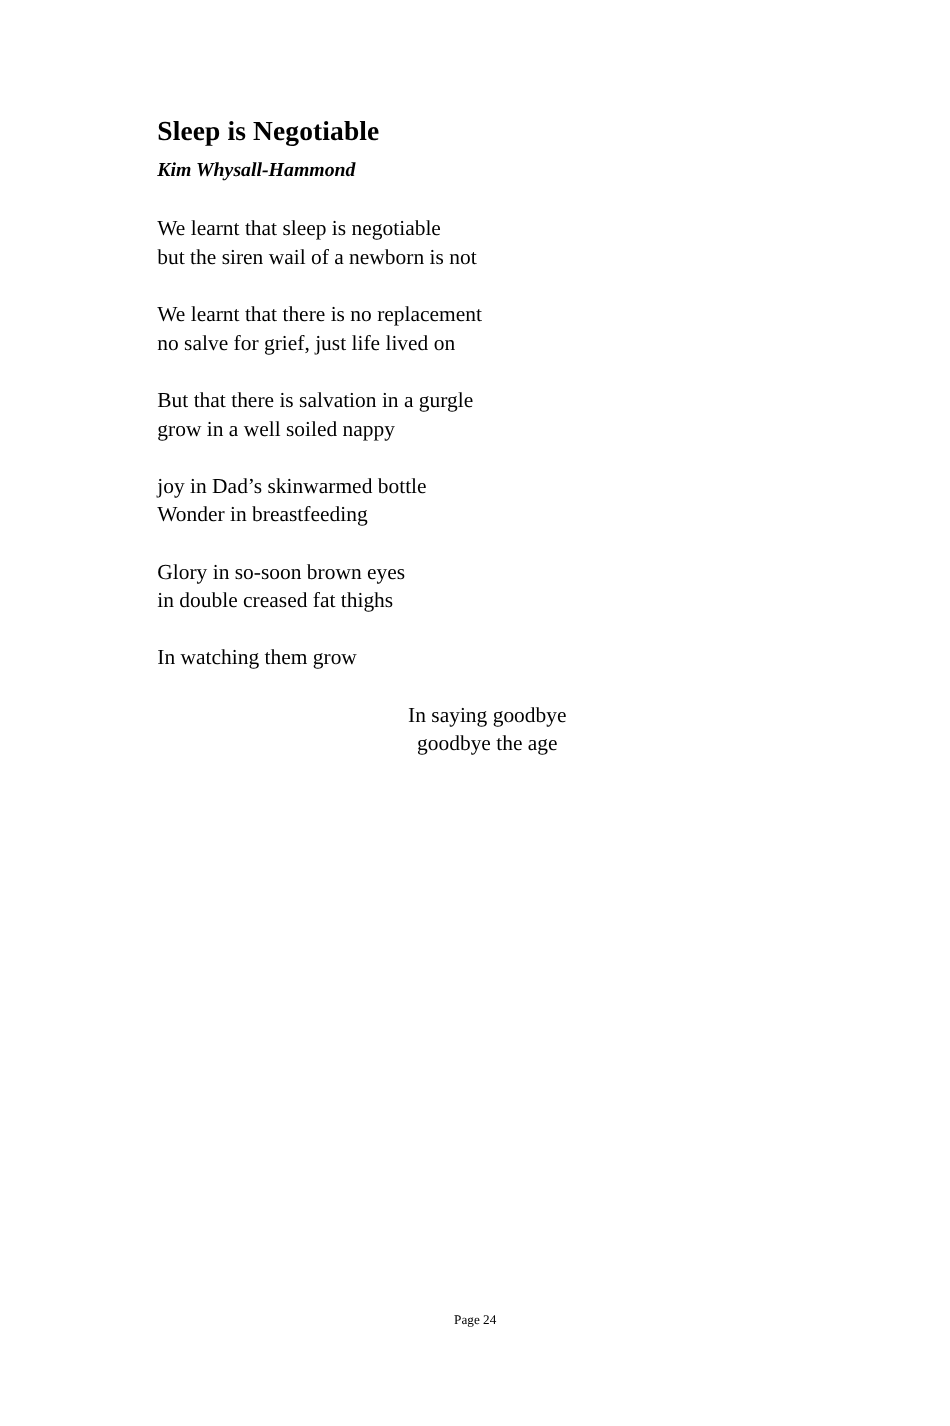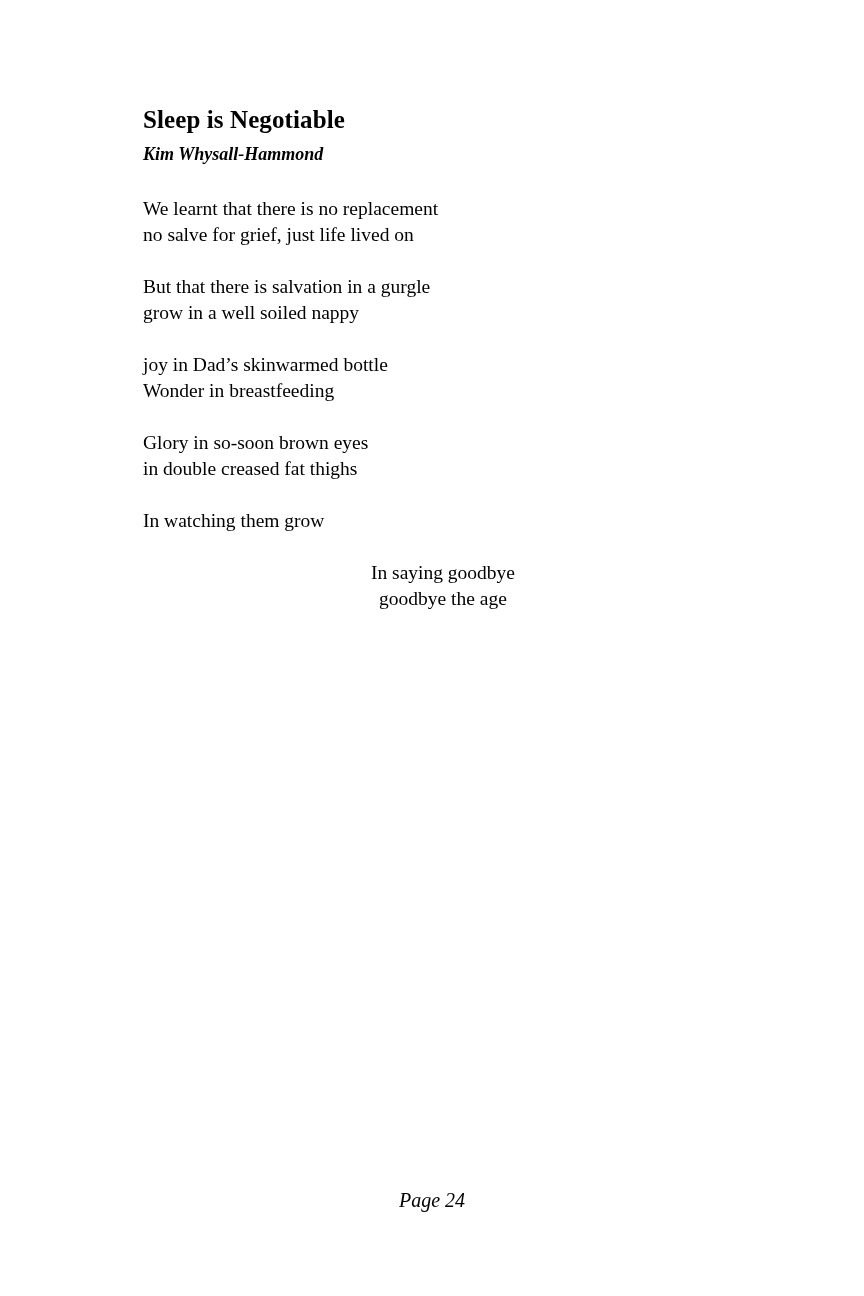--- a/index.html
+++ b/index.html
@@ -64,33 +64,36 @@
   }
   .footer {
     position: absolute;
     left: 0;
     top: 1190px;
     width: 864px;
     text-align: center;
   }
   .page-number {
     font-family: "Liberation Serif", serif;
-    font-size: 20px;
+    font-size: 12px;
     line-height: 20px;
-    font-style: italic;
   }
 </style>
 </head>
 <body>
 
 <div class="page">
   <div class="content">
     <h1 class="poem-title">Sleep is Negotiable</h1>
     <div class="poem-author">Kim Whysall-Hammond</div>
     <div class="poem-body">
+      <div class="stanza">
+        <div class="poem-line">We learnt that sleep is negotiable</div>
+        <div class="poem-line">but the siren wail of a newborn is not</div>
+      </div>
       <div class="stanza">
         <div class="poem-line">We learnt that there is no replacement</div>
         <div class="poem-line">no salve for grief, just life lived on</div>
       </div>
       <div class="stanza">
         <div class="poem-line">But that there is salvation in a gurgle</div>
         <div class="poem-line">grow in a well soiled nappy</div>
       </div>
       <div class="stanza">
         <div class="poem-line">joy in Dad’s skinwarmed bottle</div>

